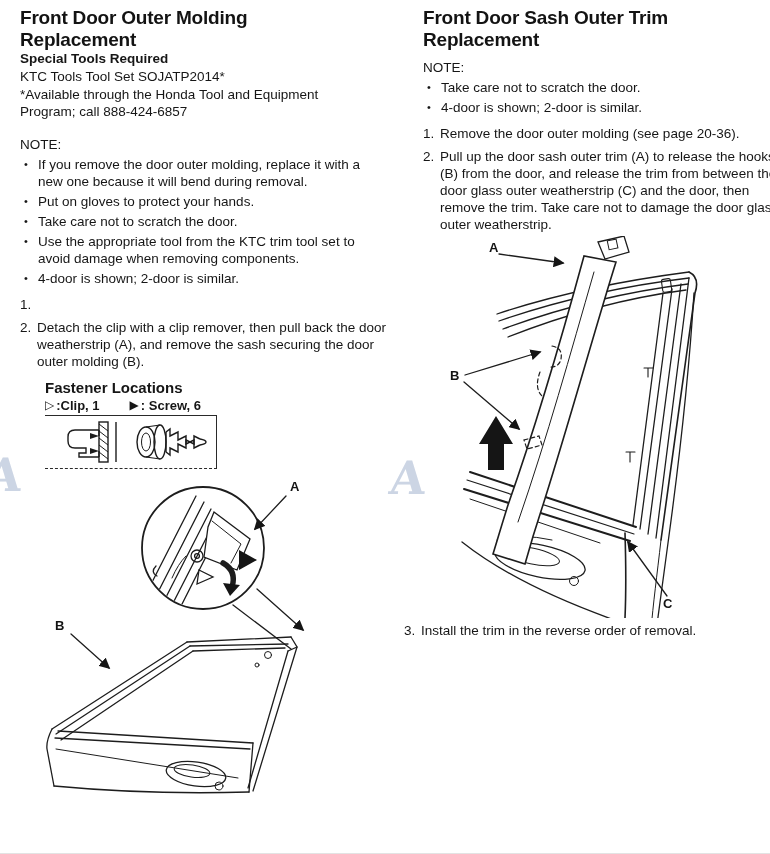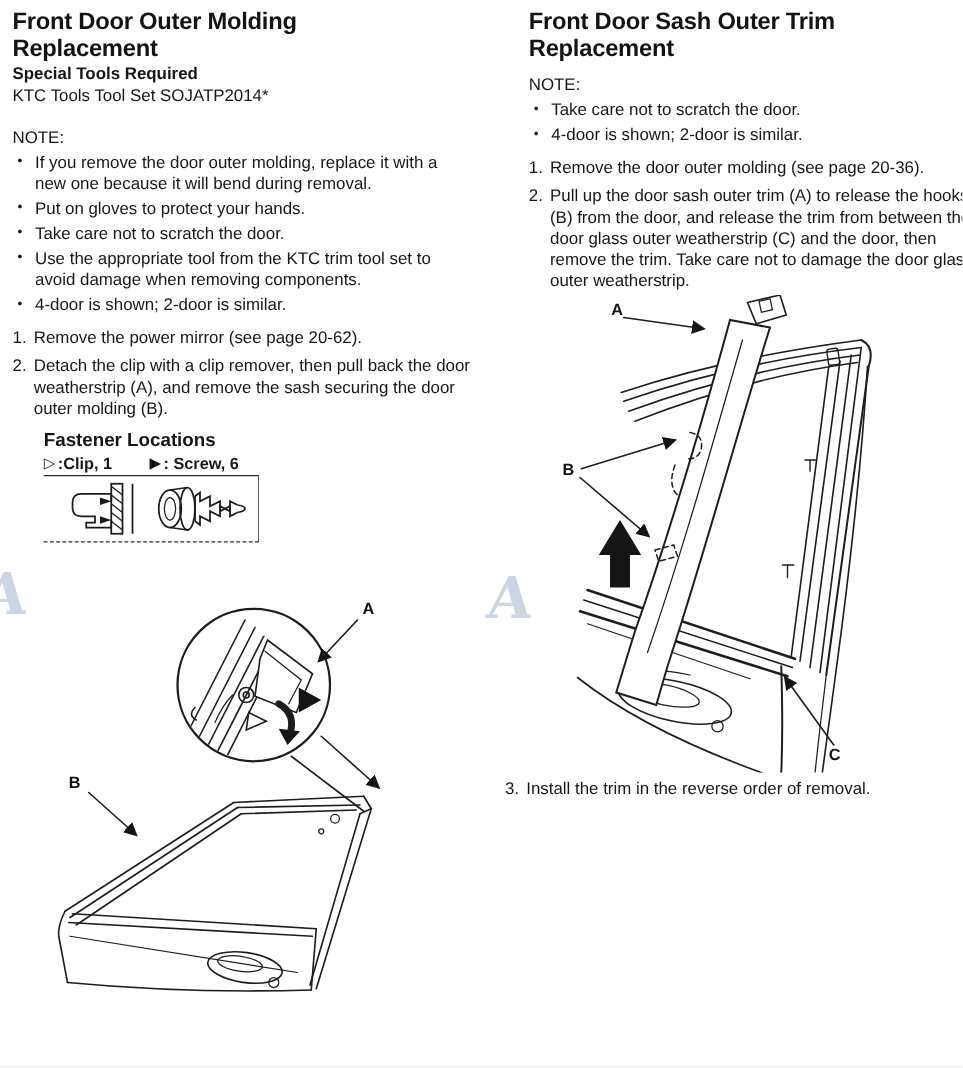--- a/index.html
+++ b/index.html
@@ -2,21 +2,21 @@
 <html><head>
 <meta charset="utf-8">
 <style>
   html,body{margin:0;padding:0;}
   #page{
     position:relative; width:770px; height:854px; background:#ffffff;
     font-family:"Liberation Sans","DejaVu Sans",sans-serif;
     color:#161616; overflow:hidden;
   }
   .col{position:absolute; top:7px;}
-  #col-left{left:10px; width:366px;}
+  #col-left{left:20px; width:366px;}
   #col-right{left:423px; width:360px;}
   h1.title{
     margin:0; font-size:19px; line-height:21.5px; font-weight:bold;
     letter-spacing:-0.2px; color:#131313;
   }
   #col-left h1{width:300px;}
   #col-right h1{width:312px;}
   .tools-heading{font-size:13.5px; font-weight:bold; margin-top:0; line-height:17px;}
   .tool-line{font-size:13.5px; line-height:17px; margin-top:1px;}
   .tool-avail{font-size:13.5px; line-height:17px; width:322px; margin-top:1px;}
@@ -58,20 +58,21 @@
 </head>
 <body>
 
 <div id="page">
 
   <div id="col-left" class="col">
     <h1 class="title">Front Door Outer Molding Replacement</h1>
 
     <div class="tools-heading">Special Tools Required</div>
     <div class="tool-line">KTC Tools Tool Set SOJATP2014*</div>
+    <div class="tool-avail">*Available through the Honda Tool and Equipment Program; call 888-424-6857</div>
 
     <div class="note-label">NOTE:</div>
     <div class="note-list">
       <div class="note-item">
         <span class="blt">•</span>
         <span>If you remove the door outer molding, replace it with a new one because it will bend during removal.</span>
       </div>
       <div class="note-item">
         <span class="blt">•</span>
         <span>Put on gloves to protect your hands.</span>
@@ -85,21 +86,20 @@
         <span>Use the appropriate tool from the KTC trim tool set to avoid damage when removing components.</span>
       </div>
       <div class="note-item">
         <span class="blt">•</span>
         <span>4-door is shown; 2-door is similar.</span>
       </div>
     </div>
 
     <div class="step first">
       <span class="num">1.</span>
-      <span>Remove the power mirror (see page 20-62).</span>
     </div>
     <div class="step">
       <span class="num">2.</span>
       <span>Detach the clip with a clip remover, then pull back the door weatherstrip (A), and remove the sash securing the door outer molding (B).</span>
     </div>
 
     <div class="fastener">
       <div class="fb-title">Fastener Locations</div>
       <div class="fb-legend">
         <span class="fb-sym">▷</span>

